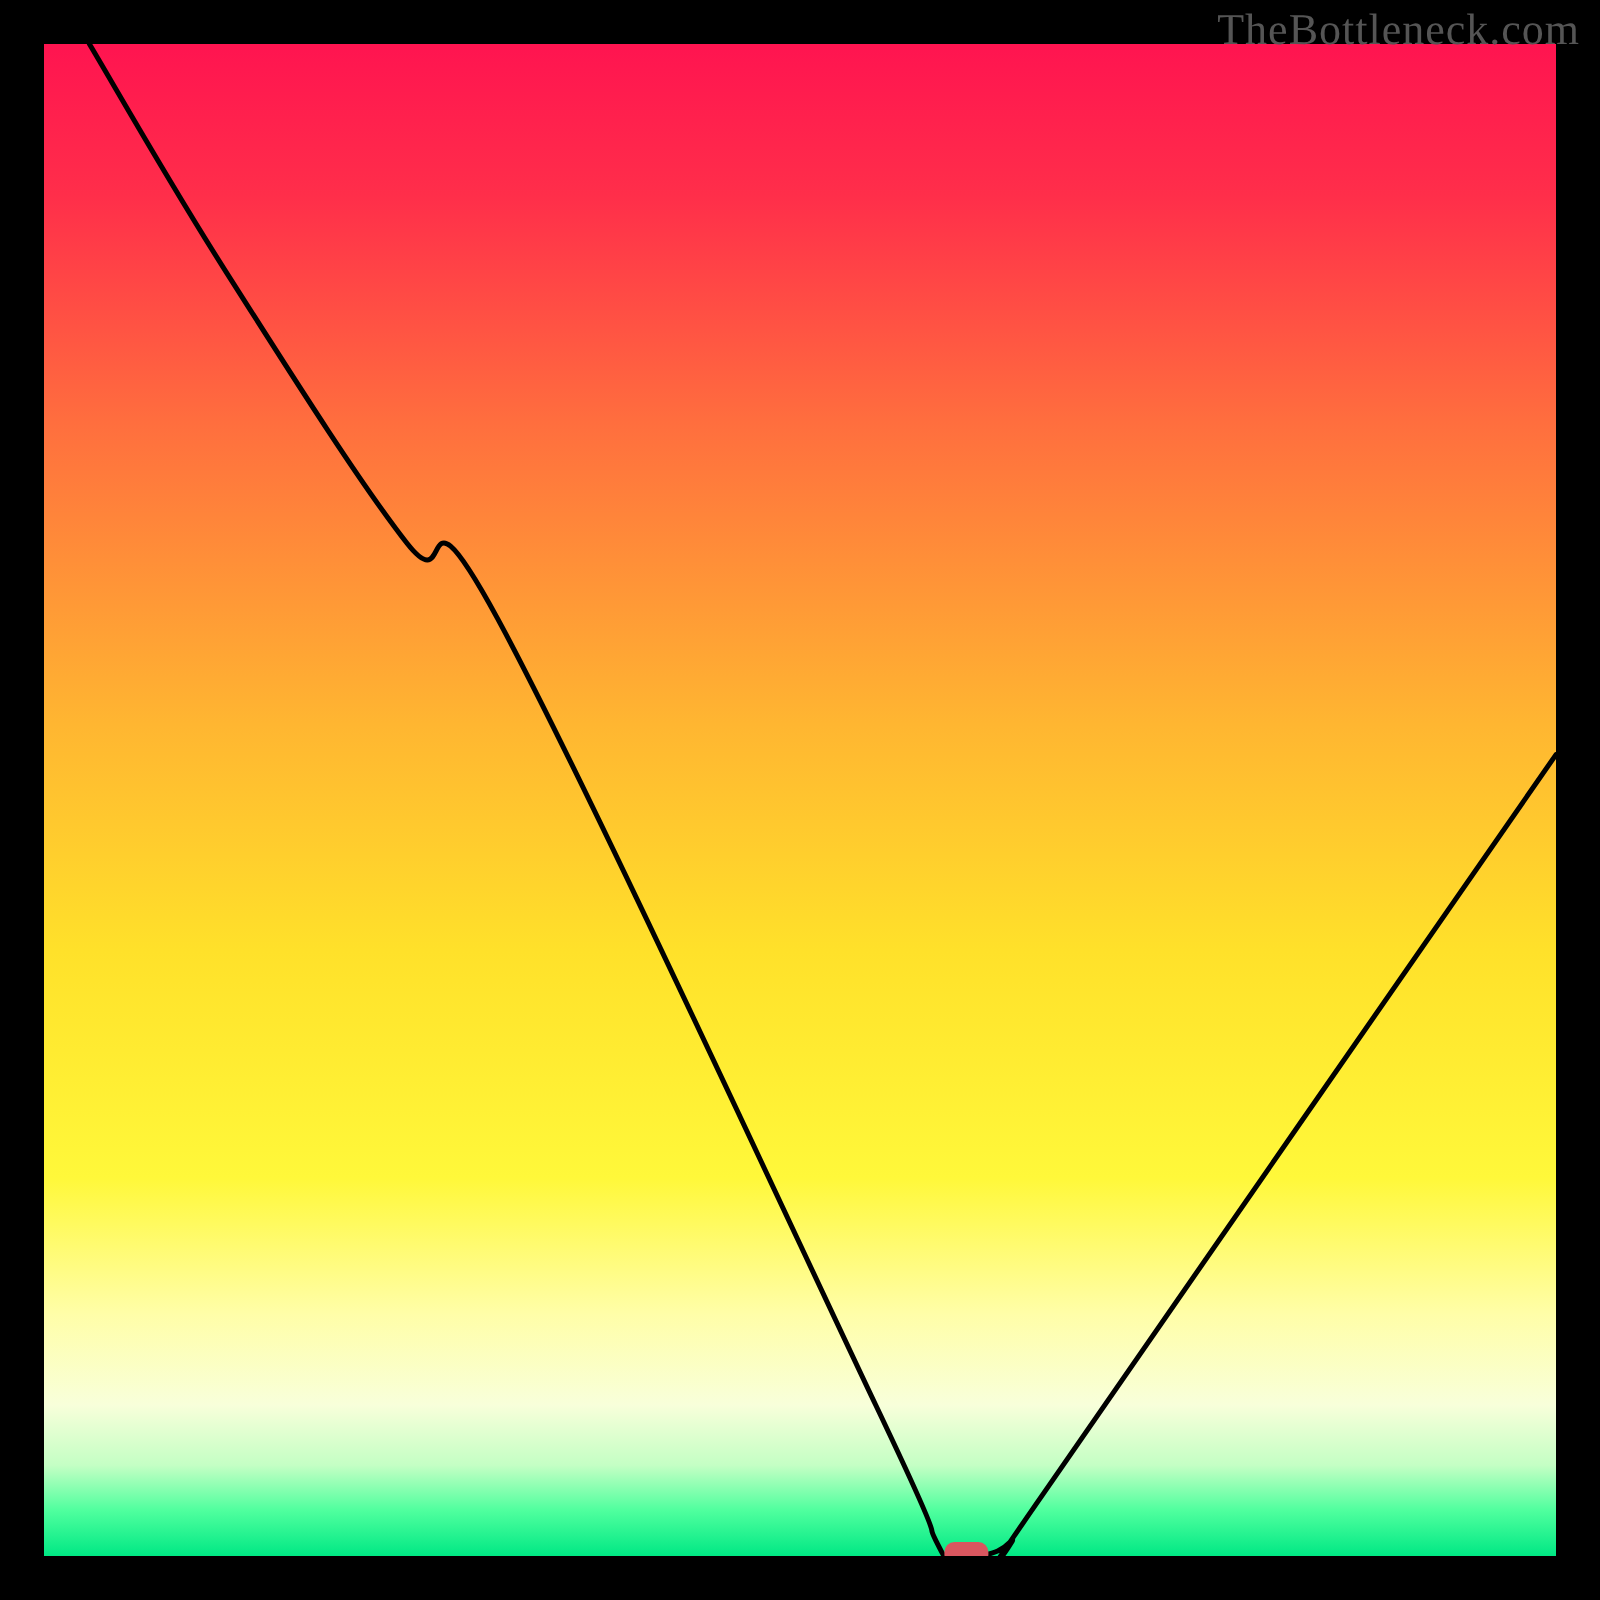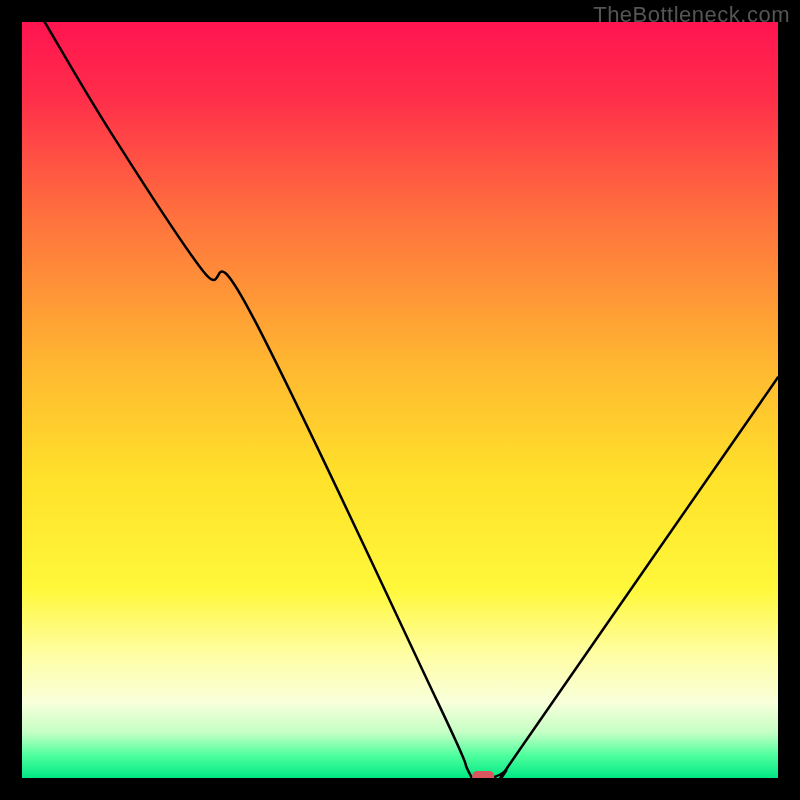--- a/index.html
+++ b/index.html
@@ -21,21 +21,21 @@
     left: 22px;
     top: 22px;
     width: 756px;
     height: 756px;
   }
   .watermark {
     position: absolute;
     top: 2px;
     right: 10px;
     color: #555;
-    font-family: Liberation Sans, sans-serif;
+    font-family: Liberation Serif, serif;
     font-size: 22px;
     letter-spacing: 0.5px;
     user-select: none;
   }
   svg { display: block; }
 </style>
 </head>
 <body>
 
 <div class="frame">

